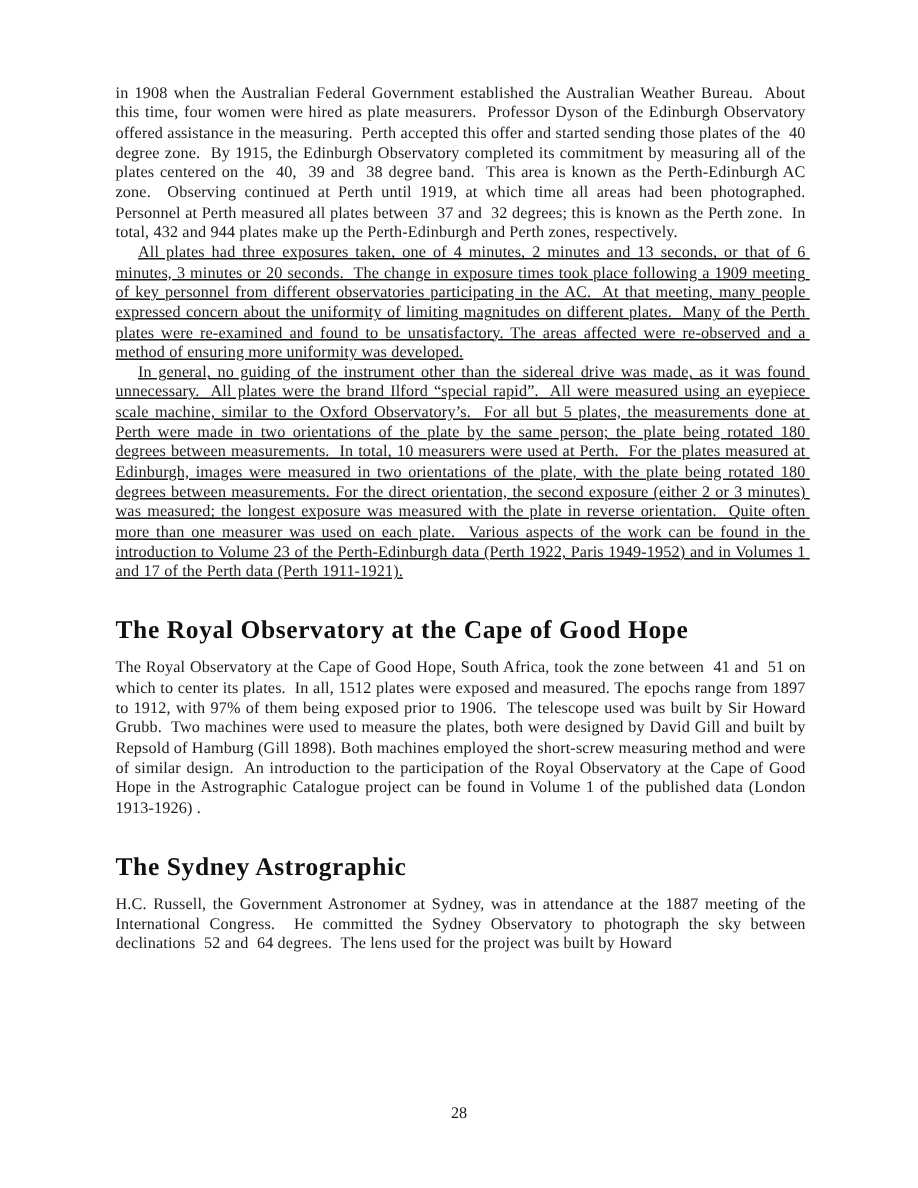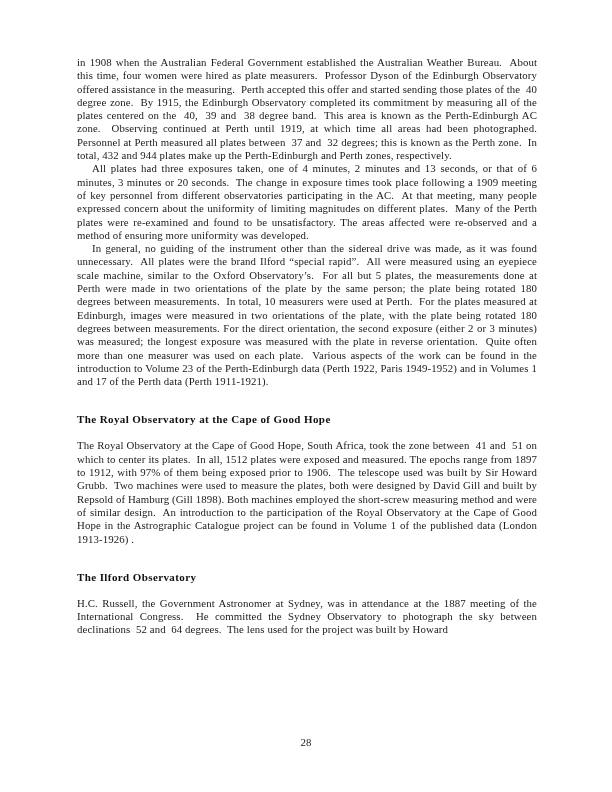--- a/index.html
+++ b/index.html
@@ -21,23 +21,24 @@
   .body-text {
     font-size: 10.8px;
     line-height: 13.3px;
     text-align: justify;
     white-space: pre-wrap;
     margin: 0;
     letter-spacing: 0.1px;
   }
   .body-text.indent {
     text-indent: 15px;
+    text-decoration: underline;
   }
   .section-heading {
-    font-size: 11px;
+    font-size: 17px;
     font-weight: bold;
     letter-spacing: 0.4px;
     margin: 23px 0 11px 0;
     line-height: 17px;
     color: #111111;
   }
   .page-number {
     position: absolute;
     top: 736px;
     left: 0;
@@ -55,19 +56,19 @@
   <p class="body-text">in 1908 when the Australian Federal Government established the Australian Weather Bureau.  About this time, four women were hired as plate measurers.  Professor Dyson of the Edinburgh Observatory offered assistance in the measuring.  Perth accepted this offer and started sending those plates of the  40 degree zone.  By 1915, the Edinburgh Observatory completed its commitment by measuring all of the plates centered on the  40,  39 and  38 degree band.  This area is known as the Perth-Edinburgh AC zone.  Observing continued at Perth until 1919, at which time all areas had been photographed.  Personnel at Perth measured all plates between  37 and  32 degrees; this is known as the Perth zone.  In total, 432 and 944 plates make up the Perth-Edinburgh and Perth zones, respectively.</p>
 
   <p class="body-text indent">All plates had three exposures taken, one of 4 minutes, 2 minutes and 13 seconds, or that of 6 minutes, 3 minutes or 20 seconds.  The change in exposure times took place following a 1909 meeting of key personnel from different observatories participating in the AC.  At that meeting, many people expressed concern about the uniformity of limiting magnitudes on different plates.  Many of the Perth plates were re-examined and found to be unsatisfactory. The areas affected were re-observed and a method of ensuring more uniformity was developed.</p>
 
   <p class="body-text indent">In general, no guiding of the instrument other than the sidereal drive was made, as it was found unnecessary.  All plates were the brand Ilford “special rapid”.  All were measured using an eyepiece scale machine, similar to the Oxford Observatory’s.  For all but 5 plates, the measurements done at Perth were made in two orientations of the plate by the same person; the plate being rotated 180 degrees between measurements.  In total, 10 measurers were used at Perth.  For the plates measured at Edinburgh, images were measured in two orientations of the plate, with the plate being rotated 180 degrees between measurements. For the direct orientation, the second exposure (either 2 or 3 minutes) was measured; the longest exposure was measured with the plate in reverse orientation.  Quite often more than one measurer was used on each plate.  Various aspects of the work can be found in the introduction to Volume 23 of the Perth-Edinburgh data (Perth 1922, Paris 1949-1952) and in Volumes 1 and 17 of the Perth data (Perth 1911-1921).</p>
 
   <h2 class="section-heading">The Royal Observatory at the Cape of Good Hope</h2>
 
   <p class="body-text">The Royal Observatory at the Cape of Good Hope, South Africa, took the zone between  41 and  51 on which to center its plates.  In all, 1512 plates were exposed and measured. The epochs range from 1897 to 1912, with 97% of them being exposed prior to 1906.  The telescope used was built by Sir Howard Grubb.  Two machines were used to measure the plates, both were designed by David Gill and built by Repsold of Hamburg (Gill 1898). Both machines employed the short-screw measuring method and were of similar design.  An introduction to the participation of the Royal Observatory at the Cape of Good Hope in the Astrographic Catalogue project can be found in Volume 1 of the published data (London 1913-1926) .</p>
 
-  <h2 class="section-heading">The Ilford Observatory</h2>
+  <h2 class="section-heading">The Sydney Astrographic</h2>
 
   <p class="body-text">H.C. Russell, the Government Astronomer at Sydney, was in attendance at the 1887 meeting of the International Congress.  He committed the Sydney Observatory to photograph the sky between declinations  52 and  64 degrees.  The lens used for the project was built by Howard</p>
 
   <div class="page-number">28</div>
 
 </div>
 
 </body></html>

